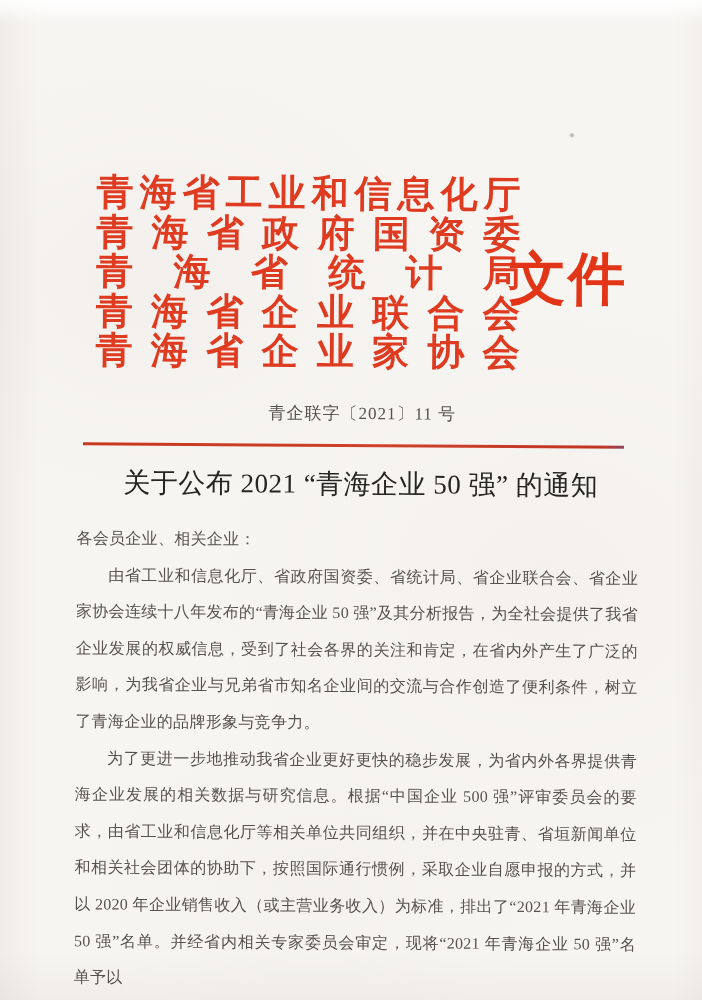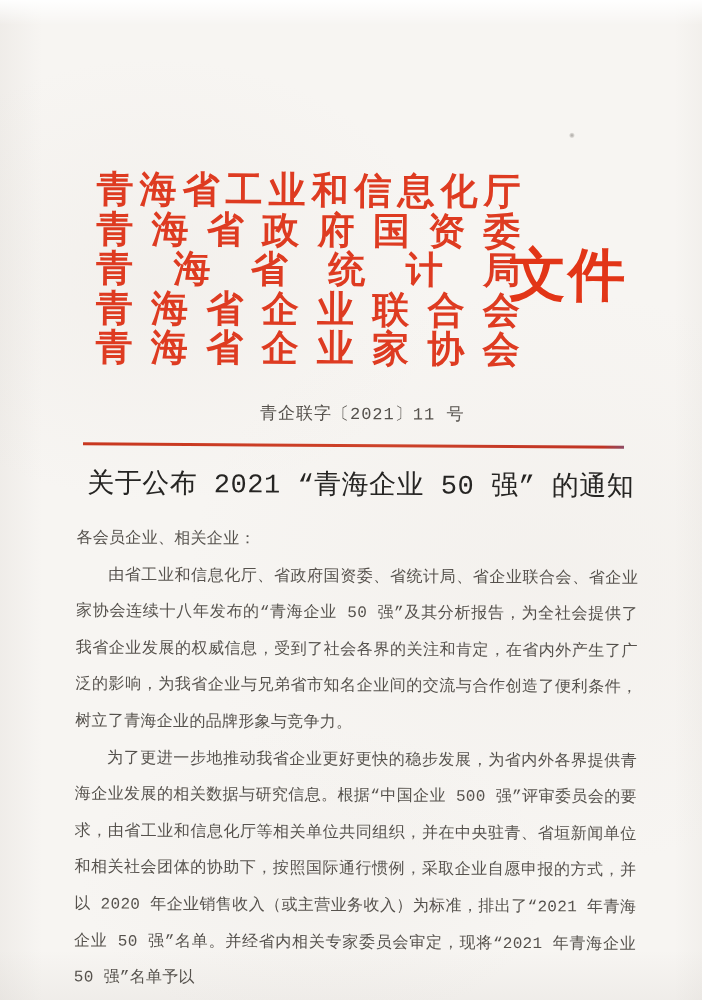--- a/index.html
+++ b/index.html
@@ -20,21 +20,20 @@
     overflow: hidden;
     background-color: #f7f5f2;
     background-image:
       linear-gradient(180deg, rgba(255,255,255,0.95) 0%, rgba(255,255,255,0) 2.5%),
       linear-gradient(90deg, rgba(160,150,140,0.09) 0%, rgba(160,150,140,0) 6%),
       linear-gradient(270deg, rgba(160,150,140,0.06) 0%, rgba(160,150,140,0) 4%),
       linear-gradient(0deg, rgba(150,140,130,0.08) 0%, rgba(150,140,130,0) 5%),
       radial-gradient(ellipse 420px 320px at 22% 28%, rgba(205,196,186,0.10), rgba(205,196,186,0) 70%),
       radial-gradient(ellipse 520px 420px at 78% 58%, rgba(210,200,190,0.09), rgba(210,200,190,0) 70%),
       radial-gradient(ellipse 340px 220px at 45% 88%, rgba(205,198,190,0.08), rgba(205,198,190,0) 70%);
-    font-family: Liberation Mono, monospace;
   }
   .scan-tilt {
     position: absolute;
     inset: 0;
     transform: rotate(0.35deg);
     transform-origin: 50% 45%;
   }
   
   .org-lines {
     position: absolute;

